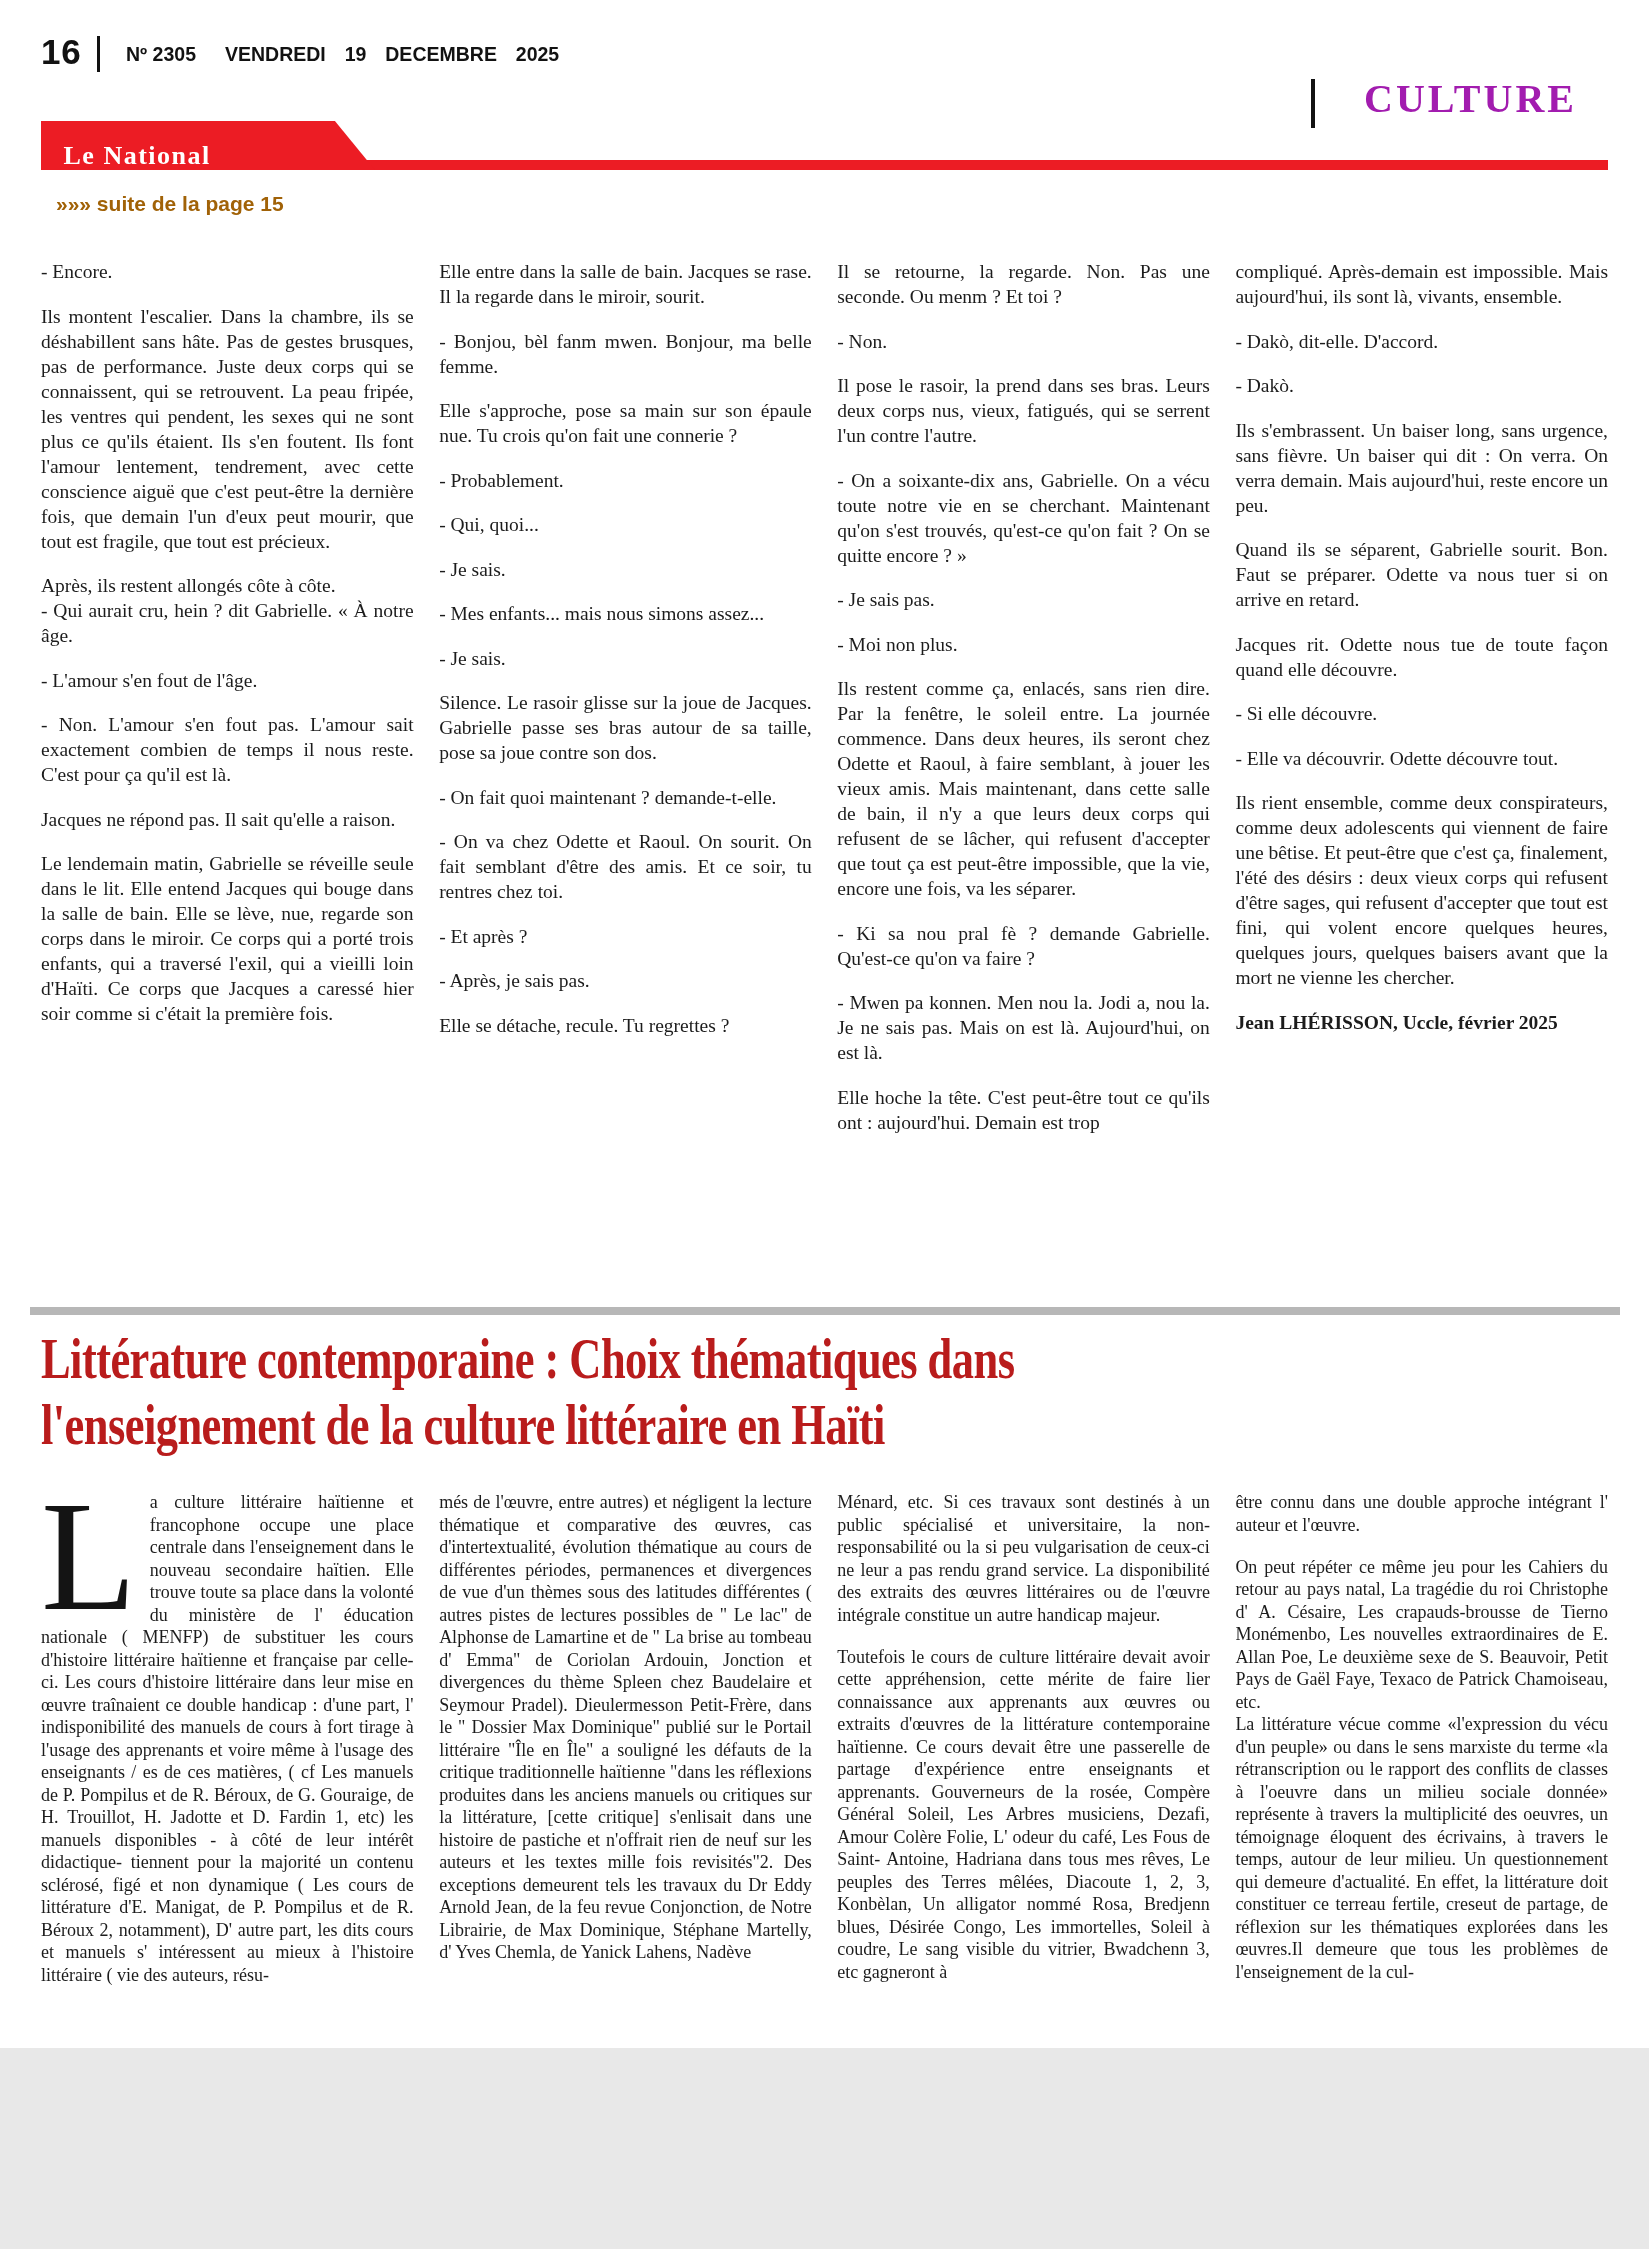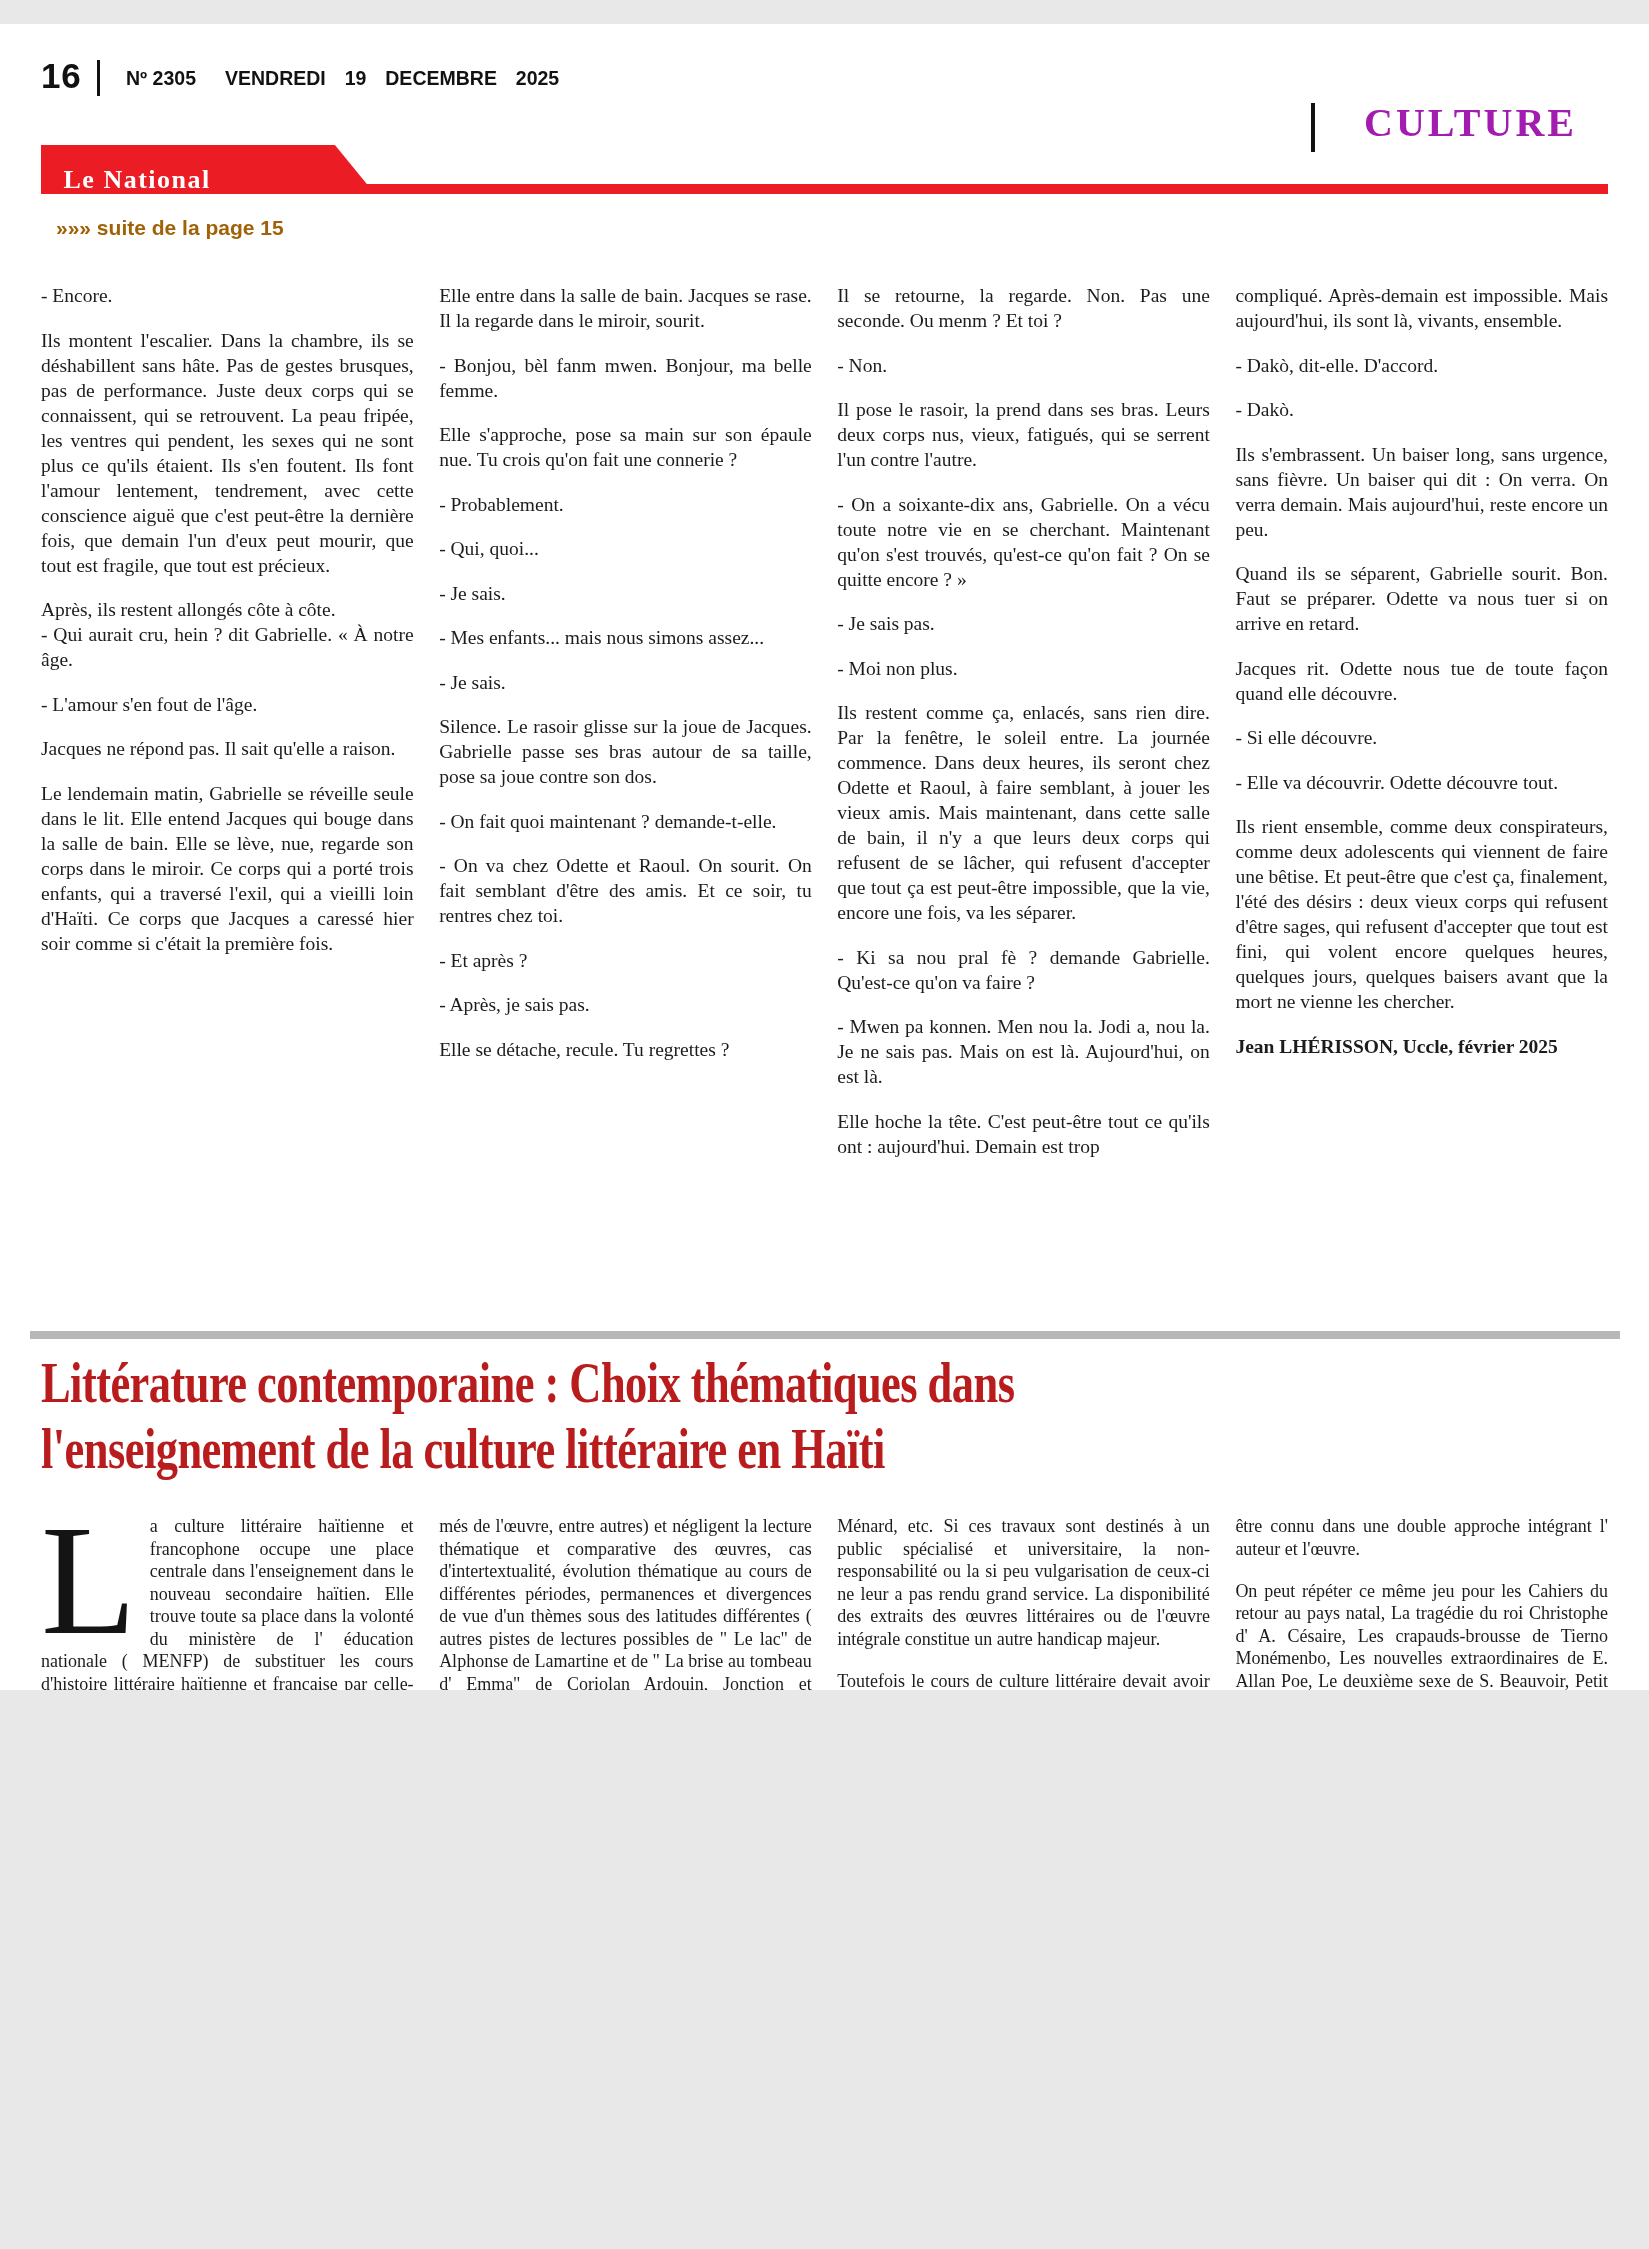--- a/index.html
+++ b/index.html
@@ -1,18 +1,18 @@
 <!DOCTYPE html>
 <html style="font-size:12px"><head>
 <meta charset="utf-8">
 <style>
   html,body { margin:0; padding:0; background:#e8e8e8; }
   #page {
-    position:relative; width:1650px; height:1666px; background:#ffffff;
-    overflow:hidden; font-family:"Liberation Serif", serif; color:#1c1c1c;margin-top:24px;
+    position:relative; width:1650px; height:2048px; background:#ffffff;
+    overflow:hidden; font-family:"Liberation Serif", serif; color:#1c1c1c;
   }
   
   .pageno {
     position:absolute; left:41px; top:31.5px; font-family:"Liberation Sans", sans-serif;
     font-weight:bold; font-size:35px; letter-spacing:0.7px; color:#121212;
   }
   .pageno-bar { position:absolute; left:97px; top:36px; width:3px; height:36px; background:#121212; }
   .issue {
     position:absolute; left:126px; top:43px; font-family:"Liberation Sans", sans-serif;
     font-weight:bold; font-size:19.5px; color:#121212;
@@ -90,20 +90,21 @@
 
   <div class="suite-top accent-fg" style="color: #a16207;">»»» suite de la page 15</div>
 
   <div class="story">
     <div class="col">
         <p class="para">- Encore.</p>
         <p class="para">Ils montent l'escalier. Dans la chambre, ils se déshabillent sans hâte. Pas de gestes brusques, pas de performance. Juste deux corps qui se connaissent, qui se retrouvent. La peau fripée, les ventres qui pendent, les sexes qui ne sont plus ce qu'ils étaient. Ils s'en foutent. Ils font l'amour lentement, tendrement, avec cette conscience aiguë que c'est peut-être la dernière fois, que demain l'un d'eux peut mourir, que tout est fragile, que tout est précieux.</p>
         <p class="para">Après, ils restent allongés côte à côte.
 - Qui aurait cru, hein ?  dit Gabrielle. « À notre âge.</p>
         <p class="para">- L'amour s'en fout de l'âge.</p>
+        <p class="para">- Non. L'amour s'en fout pas. L'amour sait exactement combien de temps il nous reste. C'est pour ça qu'il est là.</p>
         <p class="para">Jacques ne répond pas. Il sait qu'elle a raison.</p>
         <p class="para">Le lendemain matin, Gabrielle se réveille seule dans le lit. Elle entend Jacques qui bouge dans la salle de bain. Elle se lève, nue, regarde son corps dans le miroir. Ce corps qui a porté trois enfants, qui a traversé l'exil, qui a vieilli loin d'Haïti. Ce corps que Jacques a caressé hier soir comme si c'était la première fois.</p>
       </div>
     <div class="col">
         <p class="para">Elle entre dans la salle de bain. Jacques se rase. Il la regarde dans le miroir, sourit.</p>
         <p class="para">- Bonjou, bèl fanm mwen. Bonjour, ma belle femme.</p>
         <p class="para">Elle s'approche, pose sa main sur son épaule nue. Tu crois qu'on fait une connerie ?</p>
         <p class="para">- Probablement.</p>
         <p class="para">- Qui, quoi...</p>
         <p class="para">- Je sais.</p>

